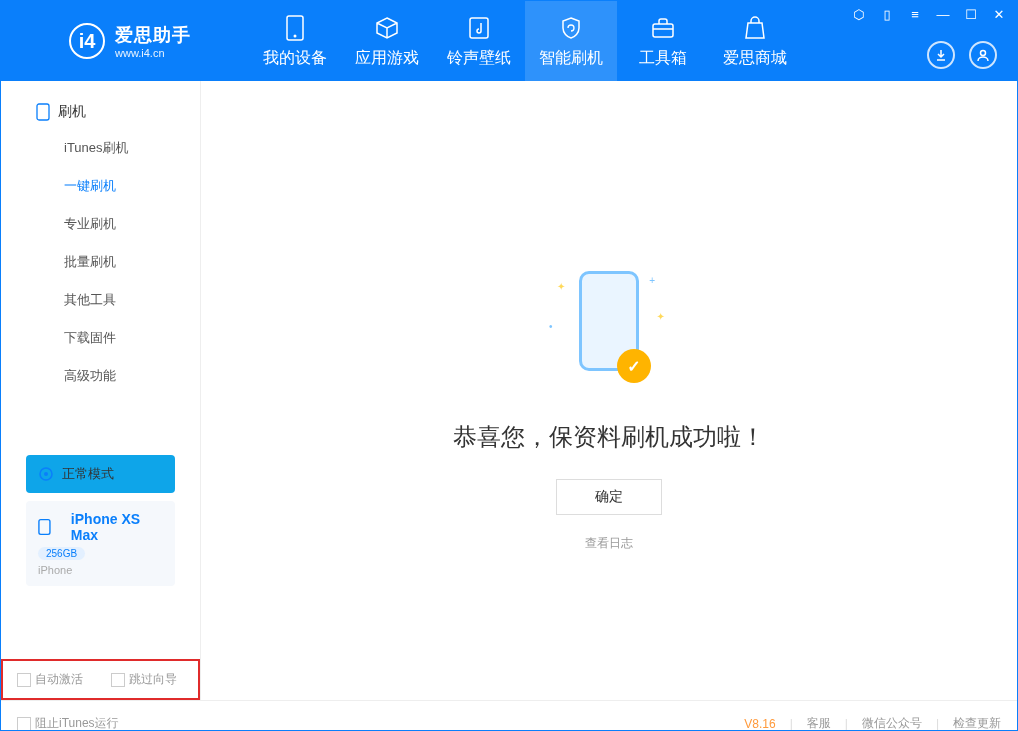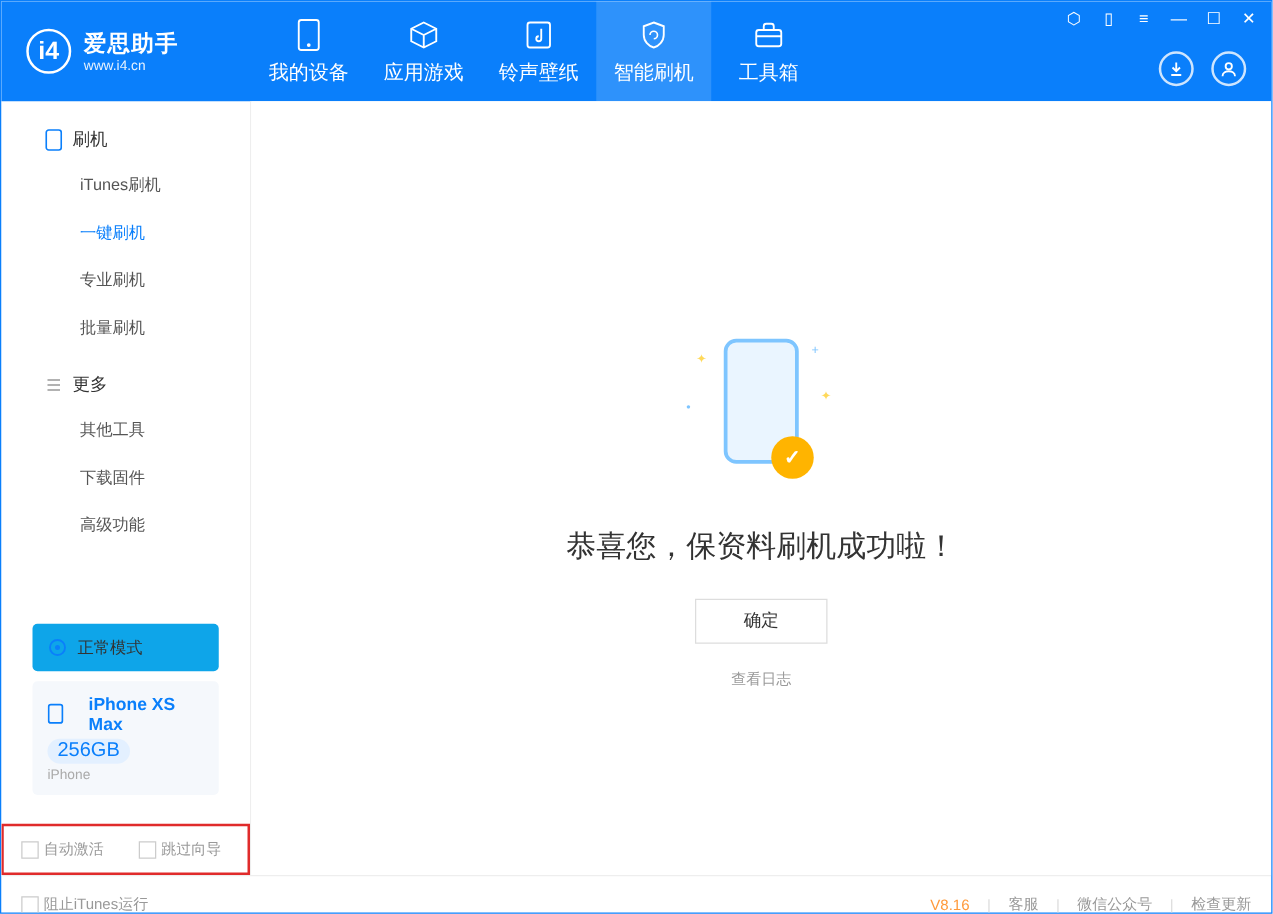--- a/index.html
+++ b/index.html
@@ -1,39 +1,39 @@
 <!DOCTYPE html>
 <html><head>
 <meta charset="utf-8">
 <style>
 * { margin: 0; padding: 0; box-sizing: border-box; font-family: "Microsoft YaHei", "PingFang SC", sans-serif; }
 body { background: #fff; width: 1018px; height: 731px; overflow: hidden; border: 1px solid #0a7ffb; }
 .header { height: 80px; background: linear-gradient(90deg, #0a7ffb 0%, #0a7ffb 100%); display: flex; align-items: center; position: relative; }
-.logo { display: flex; align-items: center; padding: 0 20px; width: 200px; }
+.logo { display: flex; align-items: center; padding: 0 20px; width: 200px; margin-left: 48px; }
 .logo-icon { width: 36px; height: 36px; border: 2px solid #fff; border-radius: 50%; display: flex; align-items: center; justify-content: center; color: #fff; font-weight: bold; font-size: 20px; }
 .logo-text { color: #fff; margin-left: 10px; }
 .logo-title { font-size: 18px; font-weight: bold; letter-spacing: 1px; }
 .logo-url { font-size: 11px; opacity: 0.9; }
 .nav-tabs { display: flex; height: 100%; }
 .nav-tab { width: 92px; height: 100%; display: flex; flex-direction: column; align-items: center; justify-content: center; color: #fff; font-size: 16px; cursor: pointer; position: relative; }
 .nav-tab.active { background: rgba(255,255,255,0.15); }
 .nav-tab .tab-icon { width: 28px; height: 28px; margin-bottom: 6px; display: flex; align-items: center; justify-content: center; }
 .window-controls { position: absolute; top: 6px; right: 10px; display: flex; gap: 12px; color: #fff; font-size: 13px; }
 .wc-item { cursor: pointer; width: 16px; text-align: center; }
 .header-right-icons { position: absolute; right: 20px; bottom: 12px; display: flex; gap: 14px; }
 .circle-icon { width: 28px; height: 28px; border: 2px solid rgba(255,255,255,0.8); border-radius: 50%; display: flex; align-items: center; justify-content: center; color: #fff; cursor: pointer; }
 .body-wrap { display: flex; height: calc(100% - 80px - 30px); }
 .sidebar { width: 200px; border-right: 1px solid #eee; padding: 14px 15px; position: relative; overflow: hidden; }
 .side-section-title { padding: 8px 20px; font-size: 14px; color: #333; display: flex; align-items: center; gap: 8px; }
 .side-item { padding: 10px 20px 10px 48px; font-size: 13px; color: #555; cursor: pointer; }
 .side-item.active { color: #0a7ffb; }
 .device-card { margin: 8px 10px; padding: 10px 12px; background: #f5f8fc; border-radius: 4px; position: relative; }
 .mode-card { margin: 60px 10px 8px 10px; padding: 10px 12px; background: #0ea5e9; border-radius: 4px; display: flex; align-items: center; gap: 8px; color: #333; font-size: 13px; }
 .device-name { color: #0a7ffb; font-weight: bold; font-size: 14px; margin-left: 12px; }
-.device-badge { display: inline-block; background: #e3f0ff; color: #0a7ffb; font-size: 16px; padding: 1px 8px; border-radius: 10px; margin-top: 4px; }
+.device-badge { display: inline-block; background: #e3f0ff; color: #0a7ffb; font-size: 10px; padding: 1px 8px; border-radius: 10px; margin-top: 4px; }
 .device-sub { color: #aaa; font-size: 11px; margin-top: 3px; }
 .redbox { position: absolute; bottom: 0; left: 0; right: 0; border: 2px solid #e02b2b; padding: 10px 14px; display: flex; gap: 28px; align-items: center; background: #fff; }
 .checkbox { width: 14px; height: 14px; border: 1px solid #ccc; display: inline-block; vertical-align: middle; margin-right: 4px; }
 .check-label { font-size: 12px; color: #999; display: flex; align-items: center; }
 .main { flex: 1; position: relative; background: #fff; }
 .success-box { text-align: center; position: absolute; top: 190px; left: 50%; transform: translateX(-50%); width: 400px; }
 .phone-illustration { width: 120px; height: 120px; margin: 0 auto 30px; position: relative; }
 .phone-shape { width: 60px; height: 100px; border: 3px solid #7ec5ff; border-radius: 10px; margin: 0 auto; position: relative; background: #eaf5ff; }
 .check-badge { position: absolute; bottom: 8px; right: 18px; width: 34px; height: 34px; background: #ffb400; border-radius: 50%; display: flex; align-items: center; justify-content: center; color: #fff; font-weight: bold; }
 .sparkle { position: absolute; color: #ffd95a; font-size: 10px; }
@@ -95,20 +95,28 @@
     </div>
     <div class="nav-tab">
       <div class="tab-icon">
           <svg width="24" height="22" viewBox="0 0 24 22">
             <rect x="2" y="7" width="20" height="13" rx="2" fill="none" stroke="#fff" stroke-width="1.5"></rect>
             <path d="M8 7 V4 A2 2 0 0 1 10 2 H14 A2 2 0 0 1 16 4 V7 M2 12 H22" fill="none" stroke="#fff" stroke-width="1.5"></path>
           </svg>
         </div>
       <span>工具箱</span>
     </div>
+    <div class="nav-tab">
+      <div class="tab-icon">
+          <svg width="22" height="24" viewBox="0 0 22 24">
+            <path d="M4 7 H18 L20 22 H2 Z M7 7 V5 A4 4 0 0 1 15 5 V7" fill="none" stroke="#fff" stroke-width="1.5"></path>
+          </svg>
+        </div>
+      <span>爱思商城</span>
+    </div>
   </div>
   <div class="window-controls">
     <span class="wc-item">⬡</span>
     <span class="wc-item">▯</span>
     <span class="wc-item">≡</span>
     <span class="wc-item">—</span>
     <span class="wc-item">☐</span>
     <span class="wc-item">✕</span>
   </div>
   <div class="header-right-icons">
@@ -132,26 +140,20 @@
       <svg width="14" height="18" viewBox="0 0 14 18">
           <rect x="1" y="1" width="12" height="16" rx="2" fill="none" stroke="#0a7ffb" stroke-width="1.3"></rect>
         </svg>
       <span>刷机</span>
     </div>
     <div class="side-item">iTunes刷机</div>
     <div class="side-item active">一键刷机</div>
     <div class="side-item">专业刷机</div>
     <div class="side-item">批量刷机</div>
 
-    <div class="side-section-title" style="margin-top:10px;">
-      <svg width="14" height="14" viewBox="0 0 14 14">
-          <path d="M2 3 H12 M2 7 H12 M2 11 H12" stroke="#999" stroke-width="1.3"></path>
-        </svg>
-      <span>更多</span>
-    </div>
     <div class="side-item">其他工具</div>
     <div class="side-item">下载固件</div>
     <div class="side-item">高级功能</div>
 
     <div class="mode-card">
       <svg width="16" height="16" viewBox="0 0 16 16">
           <circle cx="8" cy="8" r="6" fill="none" stroke="#0a7ffb" stroke-width="1.5"></circle>
           <circle cx="8" cy="8" r="2" fill="#0a7ffb"></circle>
         </svg>
       <span>正常模式</span>

